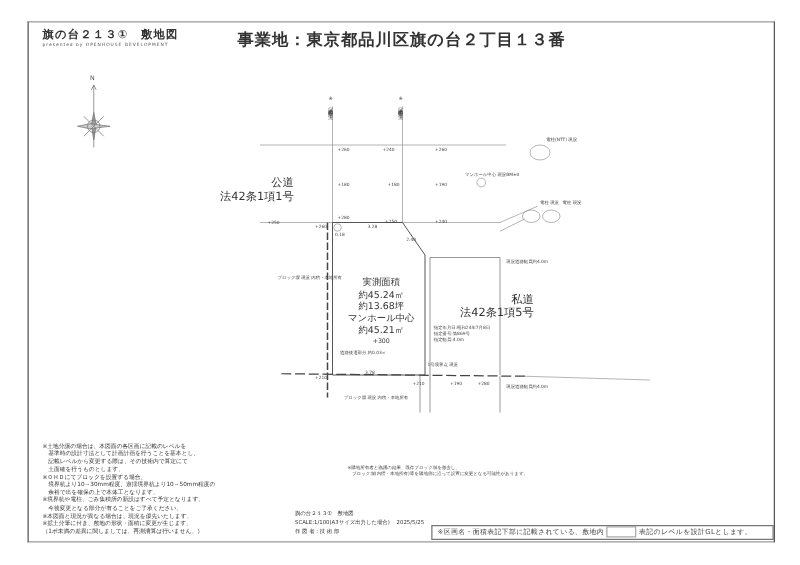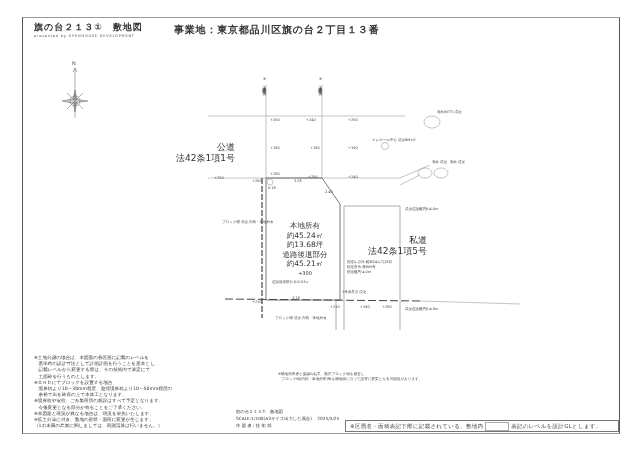--- a/index.html
+++ b/index.html
@@ -1,20 +1,20 @@
 <!DOCTYPE html>
 <html><head>
 <meta charset="utf-8">
 <style>
   html,body{margin:0;padding:0;background:#fff;}
   body{width:640px;height:452px;position:relative;overflow:hidden;font-family:"DejaVu Sans",sans-serif;color:#222;}
   .frame{position:absolute;left:22px;top:17px;width:596px;height:415px;border-top:1px solid #9a9a9a;border-left:1px solid #555;border-right:1px solid #555;border-bottom:1px solid #999;}
   .title{position:absolute;left:34px;top:21px;font-size:9px;font-weight:bold;letter-spacing:1px;color:#333;}
   .subtitle{position:absolute;left:34px;top:34px;font-size:3.5px;letter-spacing:0.8px;color:#555;}
-  .location{position:absolute;left:174px;top:23px;font-size:10px;font-weight:bold;letter-spacing:0.8px;color:#333;text-align:right;}
+  .location{position:absolute;left:190px;top:23px;font-size:13px;font-weight:bold;letter-spacing:0.8px;color:#333;text-align:right;}
   svg.plan{position:absolute;left:0;top:0;}
   .road-label{position:absolute;text-align:right;font-size:9px;color:#333;line-height:11px;}
   .area-label{position:absolute;text-align:center;font-size:7.5px;color:#333;line-height:9.5px;}
   .tiny{position:absolute;font-size:3.5px;color:#444;white-space:nowrap;line-height:4px;}
   .vtext{position:absolute;font-size:3.8px;color:#444;writing-mode:vertical-rl;letter-spacing:0.5px;}
   .notes{position:absolute;left:34px;top:355px;width:200px;font-size:4.6px;line-height:6.2px;color:#333;}
   .notes div{white-space:nowrap;}
   .mid-notes{position:absolute;left:278px;top:372px;font-size:3.6px;line-height:4.6px;color:#444;white-space:nowrap;}
   .footer-info{position:absolute;left:236px;top:408px;font-size:4.3px;line-height:7px;color:#333;white-space:nowrap;}
   .bottom-box{position:absolute;left:345px;top:420px;width:268px;height:10px;border:1px solid #777;font-size:5.5px;line-height:10px;color:#444;padding-left:4px;white-space:nowrap;letter-spacing:0.3px;}
@@ -90,24 +90,24 @@
   <div>私道</div>
   <div>法42条1項5号</div>
 </div>
 <div class="tiny" style="left:347px;top:260px;line-height:5px;">
   <div>指定年月日:昭和24年7月8日</div>
   <div>指定番号:第869号</div>
   <div>指定幅員:4.0m</div>
 </div>
 
 <div class="area-label" style="left:270px;top:221px;width:70px;">
-  <div>本地所有</div>
+  <div>実測面積</div>
   <div>約45.24㎡</div>
   <div>約13.68坪</div>
-  <div>道路後退部分</div>
+  <div>マンホール中心</div>
   <div>約45.21㎡</div>
   <div style="font-size:5px;">+300</div>
 </div>
 
 <div class="tiny" style="left:372px;top:138px;">マンホール中心 現況BM±0</div>
 <div class="tiny" style="left:437px;top:110px;">電柱(NTT) 現況</div>
 <div class="tiny" style="left:432px;top:160px;">電柱 現況</div>
 <div class="tiny" style="left:450px;top:160px;">電柱 現況</div>
 <div class="tiny" style="left:222px;top:220px;">ブロック塀 現況 内積・本地所有</div>
 <div class="tiny" style="left:275px;top:316px;">ブロック塀 現況 内積・本地所有</div>

